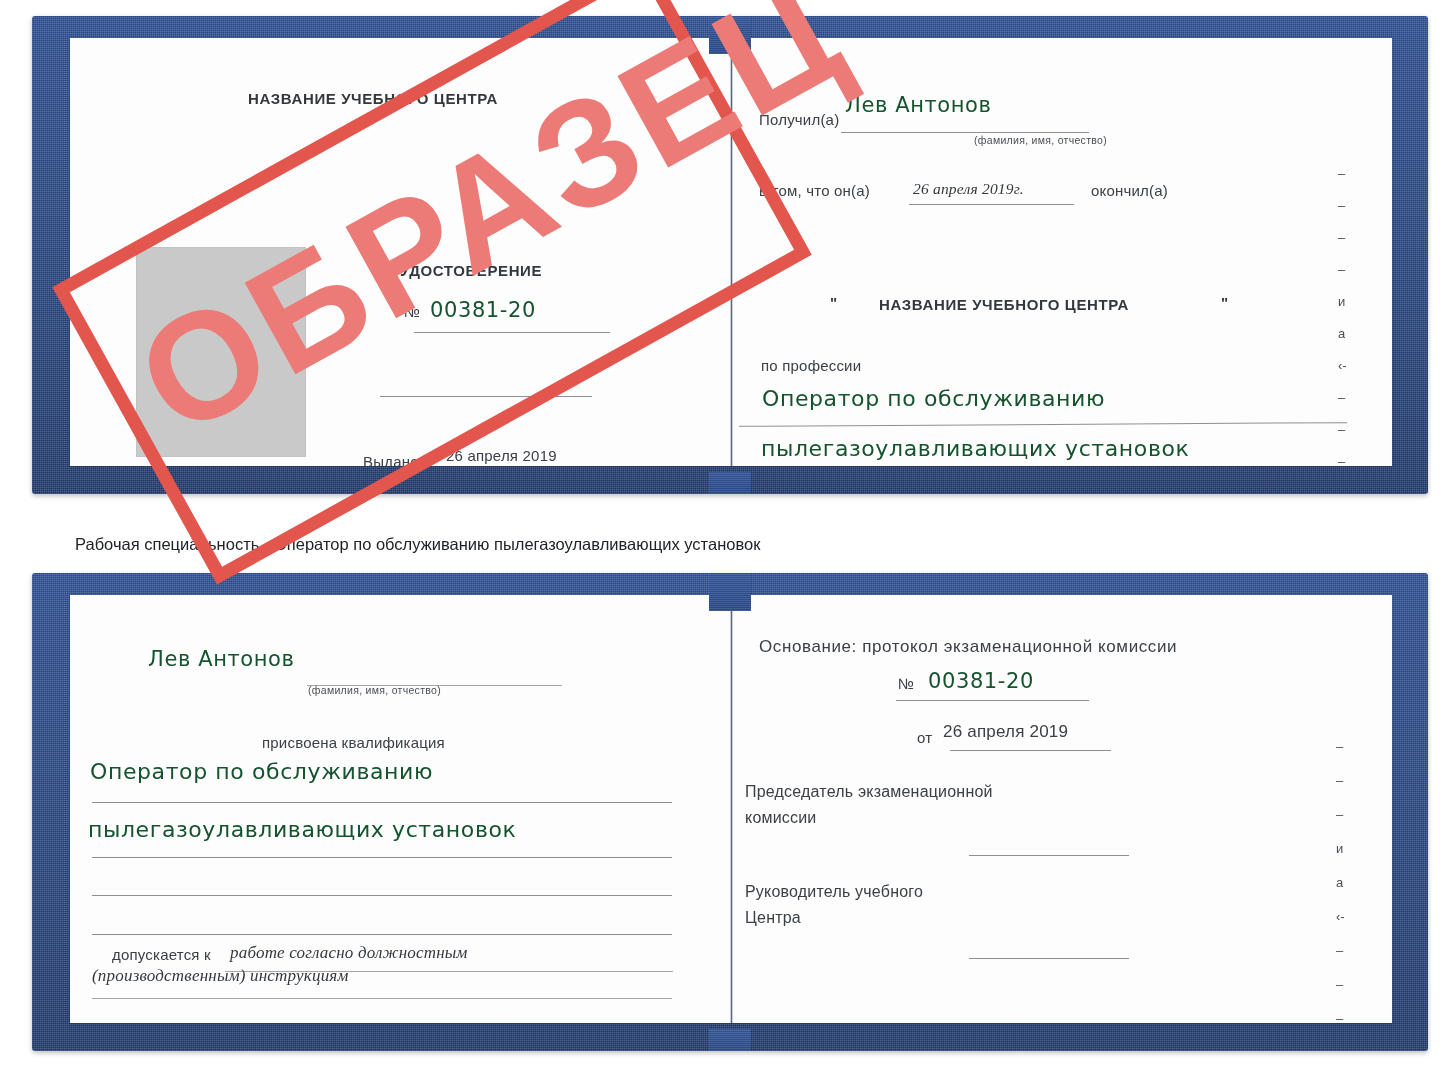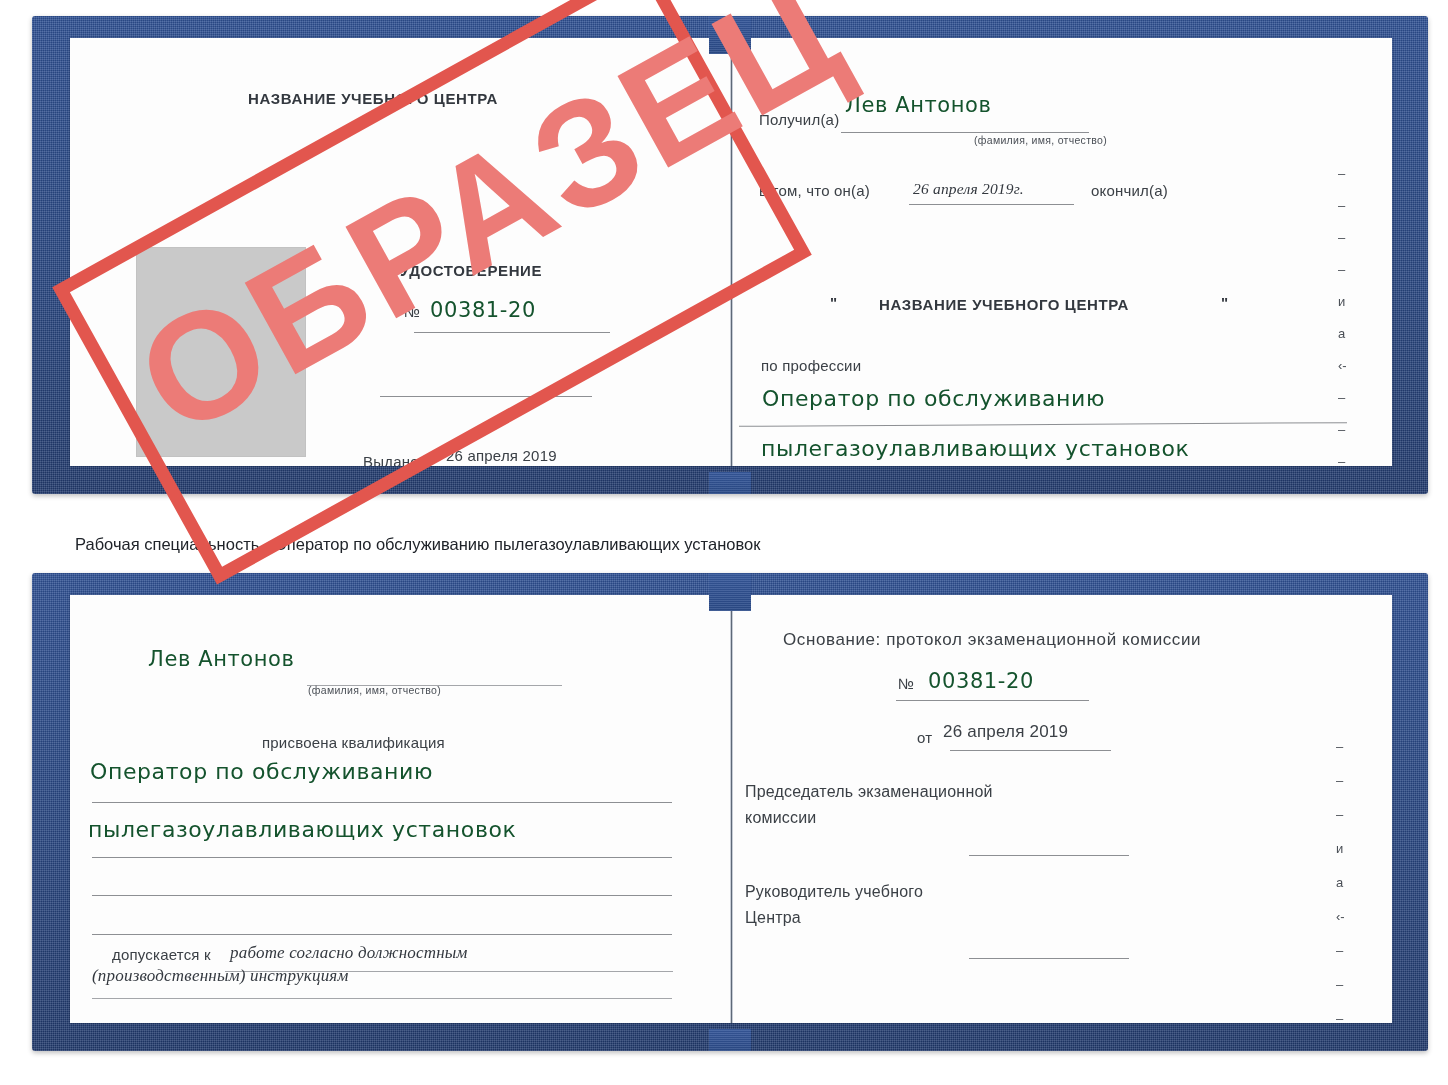--- a/index.html
+++ b/index.html
@@ -233,21 +233,21 @@
       <div class="t norm" style="left:42px; top:351px;">допускается к</div>
       <div class="t ital" style="left:160px; top:348px; font-size:17px;">работе согласно должностным</div>
       <div class="rule thin" style="left:155px; top:376px; width:448px;"></div>
 
       <div class="t ital" style="left:22px; top:371px; font-size:17px;">(производственным) инструкциям</div>
       <div class="rule thin" style="left:22px; top:403px; width:580px;"></div>
     </div>
 
     <div class="page page-right">
 
-      <div class="t norm" style="left:28px; top:35px; font-size:17px; letter-spacing:.6px;margin-left:24px;">Основание: протокол экзаменационной комиссии</div>
+      <div class="t norm" style="left:28px; top:42px; font-size:17px; letter-spacing:.6px;">Основание: протокол экзаменационной комиссии</div>
 
       <div class="t norm" style="left:167px; top:80px;">№</div>
       <div class="t hand hand-big" style="left:197px; top:74px;">00381-20</div>
       <div class="rule" style="left:165px; top:105px; width:193px;"></div>
 
       <div class="t norm" style="left:186px; top:134px;">от</div>
       <div class="t norm" style="left:212px; top:127px; font-size:17px;">26 апреля 2019</div>
       <div class="rule" style="left:219px; top:155px; width:161px;"></div>
 
       <div class="t norm" style="left:14px; top:188px; font-size:16px;">Председатель экзаменационной</div>

